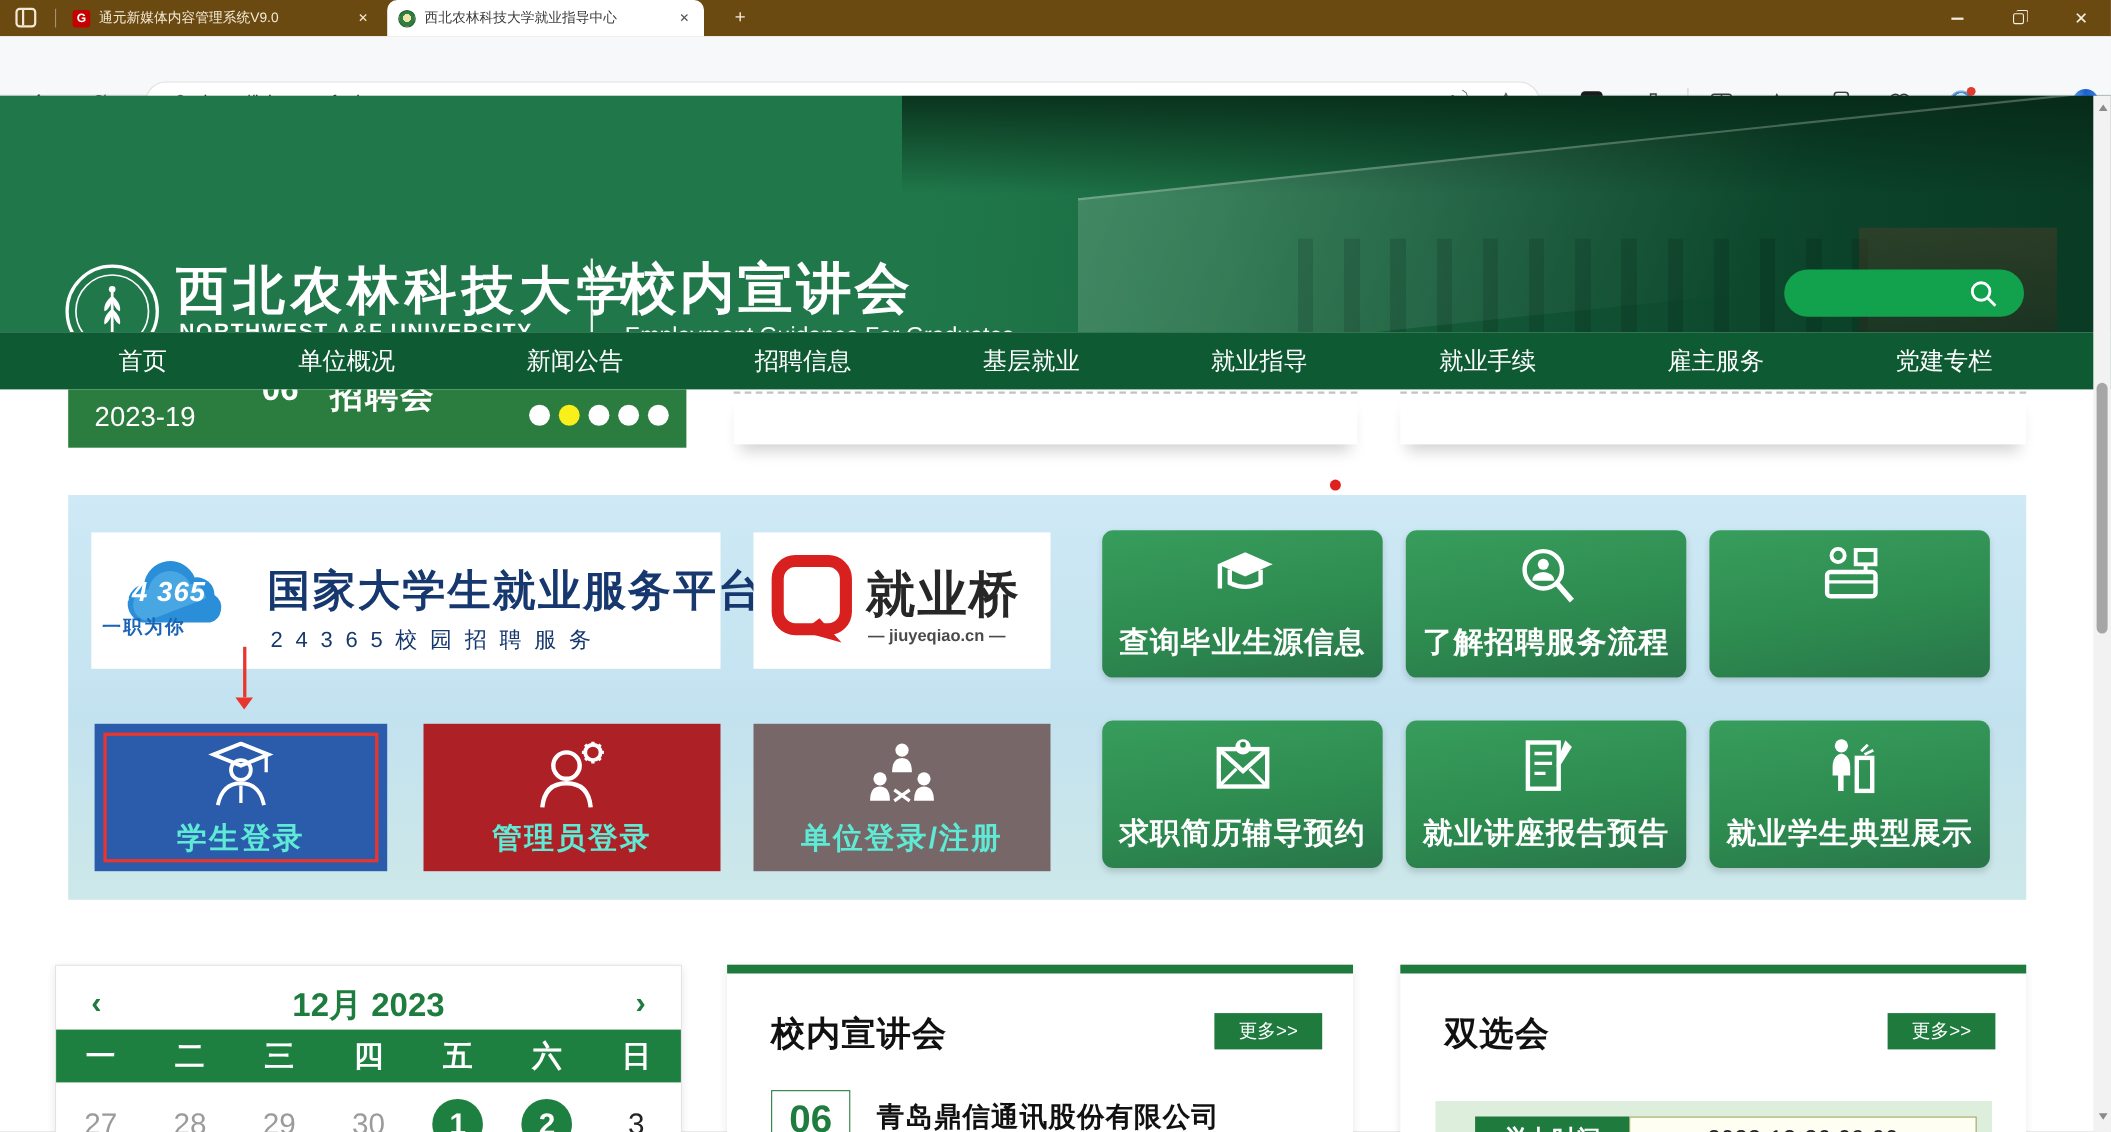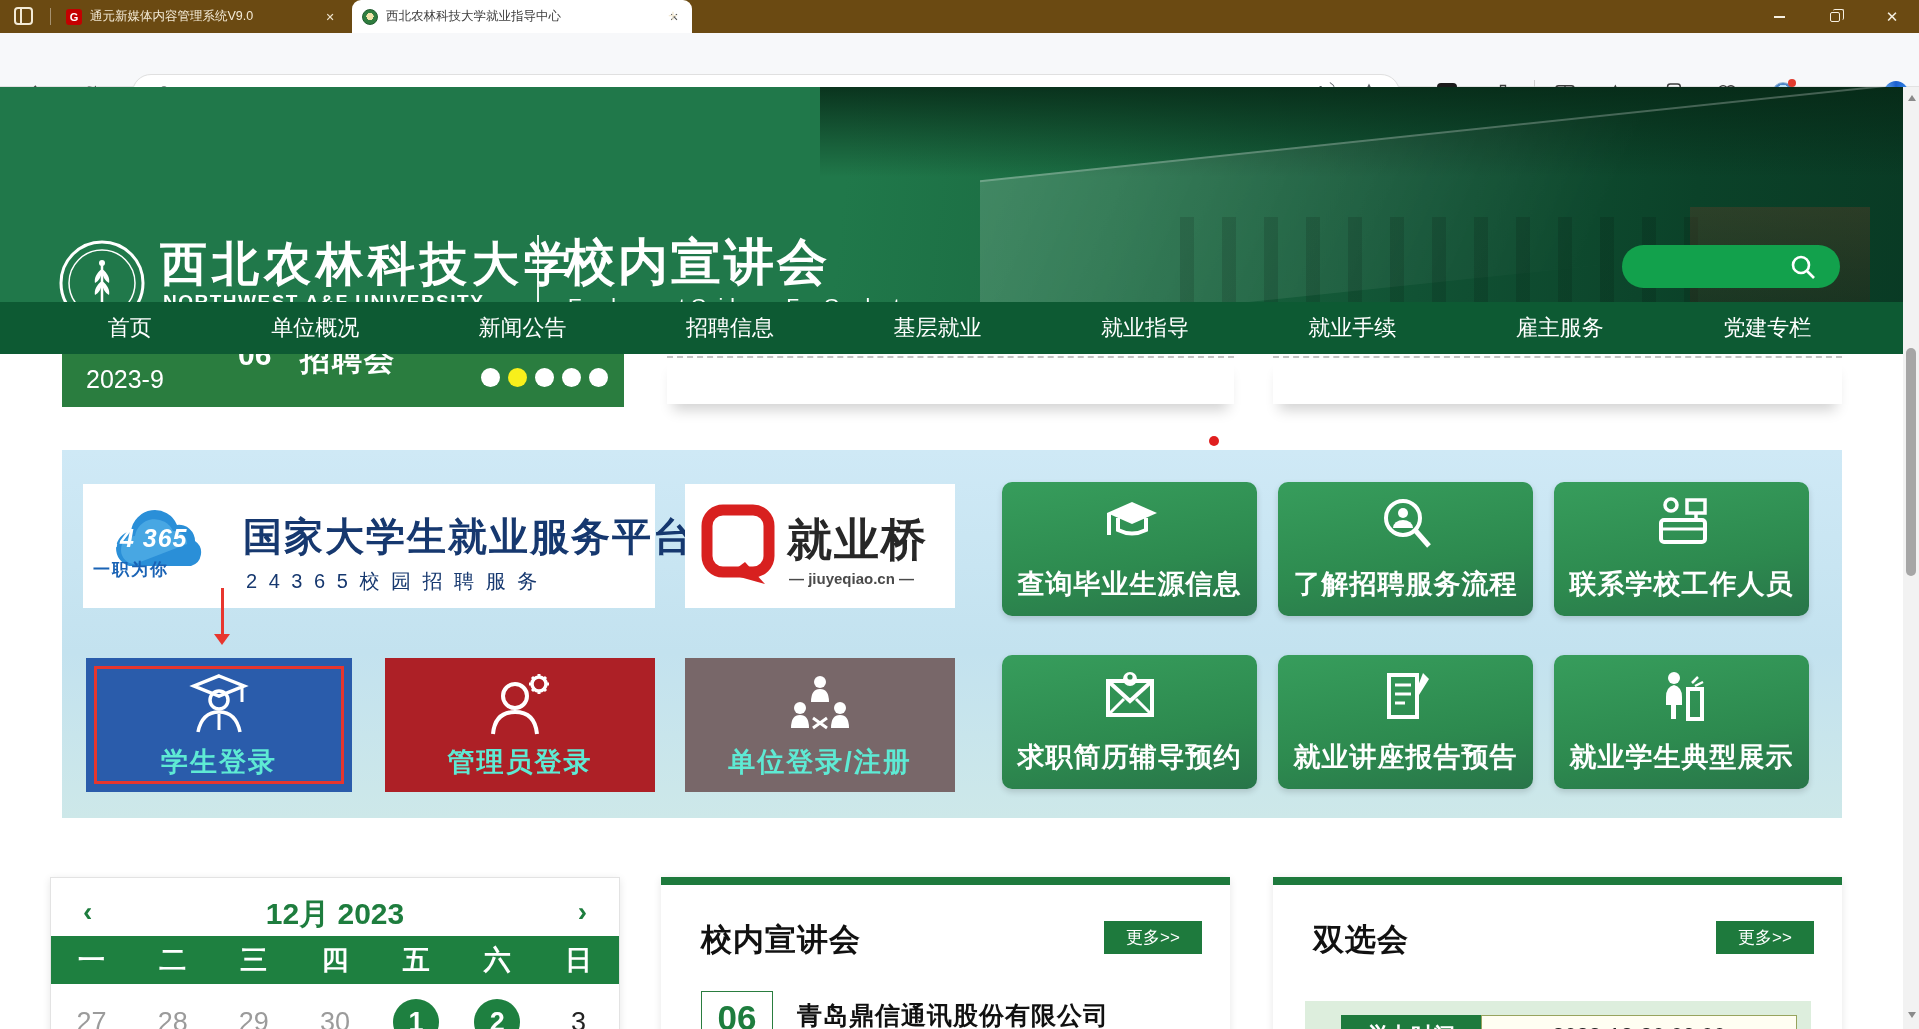--- a/index.html
+++ b/index.html
@@ -7,21 +7,21 @@
   .stage{position:relative;width:1919px;height:1029px;overflow:hidden;background:#fff;}
   .abs{position:absolute;}
 
   
   .titlebar{left:0;top:0;width:1919px;height:33px;background:#6b4a12;}
   .ws-icon{left:14px;top:7px;width:19px;height:18px;border:2px solid #f3ead6;border-radius:4px;}
   .ws-icon::after{content:"";position:absolute;left:4px;top:0;width:2px;height:14px;background:#f3ead6;}
   .tab-div{left:50px;top:8px;width:1px;height:17px;background:rgba(255,255,255,.4);}
   .tab{top:0;height:33px;display:flex;align-items:center;padding:0 10px;}
   .tab1{left:56px;width:292px;color:#f3ead6;}
-  .tab2{left:352px;width:340px;background:#fff;border-radius:9px 9px 0 0;color:#3c3c3c;}
+  .tab2{left:352px;width:288px;background:#fff;border-radius:9px 9px 0 0;color:#3c3c3c;}
   .tab-title{font-size:12.5px;white-space:nowrap;overflow:hidden;text-overflow:ellipsis;flex:1;margin:12px 8px;}
   .favicon-g{width:16px;height:16px;background:#c40000;color:#fff;border-radius:3px;font-size:11px;font-weight:bold;display:flex;align-items:center;justify-content:center;flex:none;}
   .favicon-seal{width:16px;height:16px;border-radius:50%;background:radial-gradient(circle at 50% 45%,#f0e2a8 0 34%,#2f7d3f 35% 100%);border:1px solid #205c2e;flex:none;}
   .tab-close{width:16px;height:16px;font-size:11px;line-height:16px;text-align:center;border-radius:3px;flex:none;cursor:default;}
   .tab1 .tab-close{color:#efe5cf;}
   .tab2 .tab-close{color:#555;}
   .newtab{left:662px;top:6px;width:22px;height:22px;color:#f3ead6;font-size:17px;line-height:20px;text-align:center;}
   .winbtn{top:0;width:46px;height:33px;display:flex;align-items:center;justify-content:center;}
   .min-glyph{width:11px;height:2px;background:#f6f0e2;}
   .restore-glyph{width:10px;height:10px;border:1.5px solid #f6f0e2;border-radius:2px;position:relative;}
@@ -262,21 +262,21 @@
     <span class="nav-item">新闻公告</span>
     <span class="nav-item">招聘信息</span>
     <span class="nav-item">基层就业</span>
     <span class="nav-item">就业指导</span>
     <span class="nav-item">就业手续</span>
     <span class="nav-item">雇主服务</span>
     <span class="nav-item">党建专栏</span>
   </div>
 
   <div class="abs carousel-box">
-    <span class="abs car-date">2023-9</span>
+    <span class="abs car-date">2023-19</span>
     <span class="abs car-day">06</span>
     <span class="abs car-title">招聘会</span>
     <span class="abs dot" style="left:419px;"></span>
     <span class="abs dot active" style="left:446px;"></span>
     <span class="abs dot" style="left:473px;"></span>
     <span class="abs dot" style="left:500px;"></span>
     <span class="abs dot" style="left:527px;"></span>
   </div>
   <div class="abs teaser-card" style="left:667px;width:567px;"></div>
   <div class="abs teaser-card" style="left:1273px;width:569px;"></div>
@@ -325,21 +325,20 @@
     <span class="svc-label">查询毕业生源信息</span>
   </div>
   <div class="abs svc-btn" style="left:1554px;top:482px;">
     <svg class="svc-icon" width="58" height="52" viewBox="0 0 58 52">
       <circle cx="18" cy="9" r="6" fill="none" stroke="#fff" stroke-width="3.5"></circle>
       <rect x="34" y="4" width="18" height="13" fill="none" stroke="#fff" stroke-width="3.5"></rect>
       <line x1="43" y1="17" x2="43" y2="23" stroke="#fff" stroke-width="3.5"></line>
       <rect x="8" y="24" width="44" height="22" rx="3" fill="none" stroke="#fff" stroke-width="4"></rect>
       <line x1="8" y1="33" x2="52" y2="33" stroke="#fff" stroke-width="3"></line>
     </svg>
-    <span class="svc-label">联系学校工作人员</span>
   </div>
   <div class="abs svc-btn" style="left:1002px;top:655px;">
     <svg class="svc-icon" width="56" height="52" viewBox="0 0 56 52">
       <rect x="6" y="12" width="44" height="34" fill="none" stroke="#fff" stroke-width="4"></rect>
       <path d="M6 12 L28 32 L50 12" fill="none" stroke="#fff" stroke-width="4"></path>
       <path d="M6 46 L22 30 M50 46 L34 30" stroke="#fff" stroke-width="3"></path>
       <circle cx="28" cy="10" r="7" fill="#fff"></circle>
       <circle cx="28" cy="8" r="2.6" fill="#2d8a4f"></circle>
     </svg>
     <span class="svc-label">求职简历辅导预约</span>

